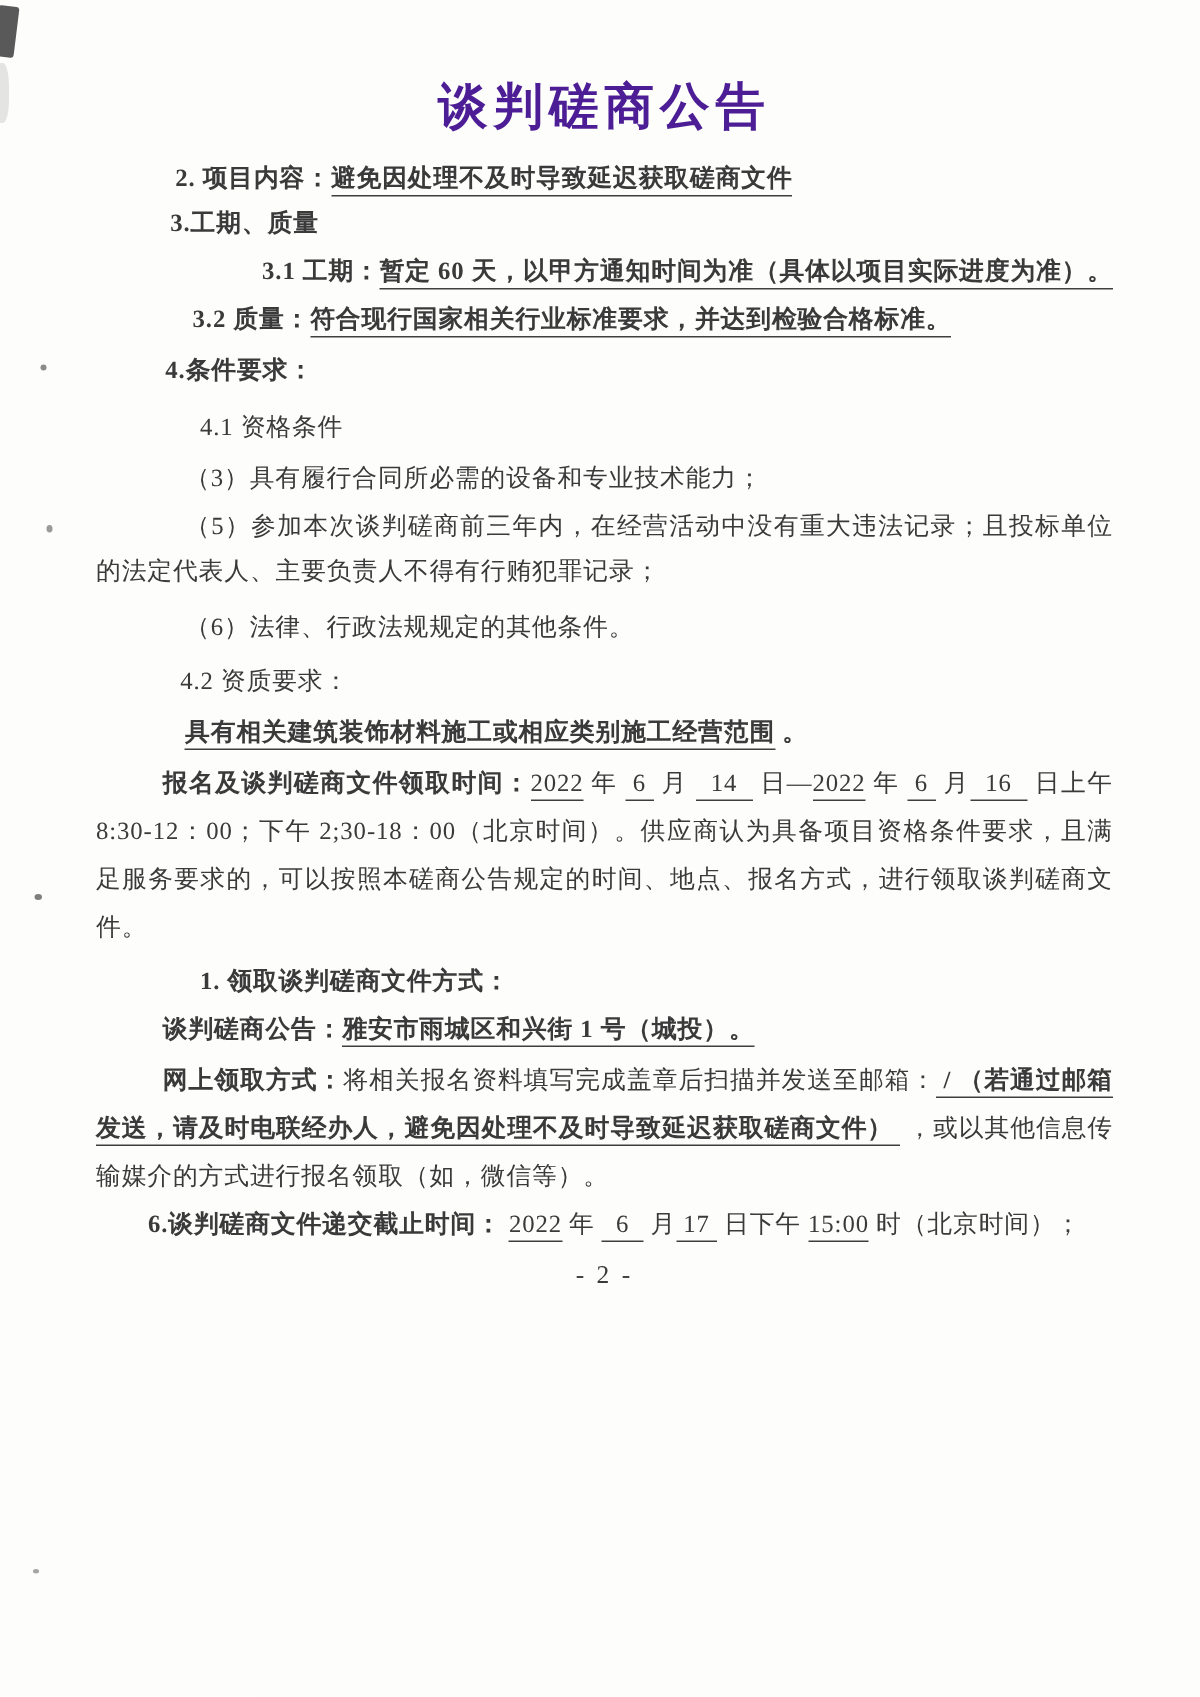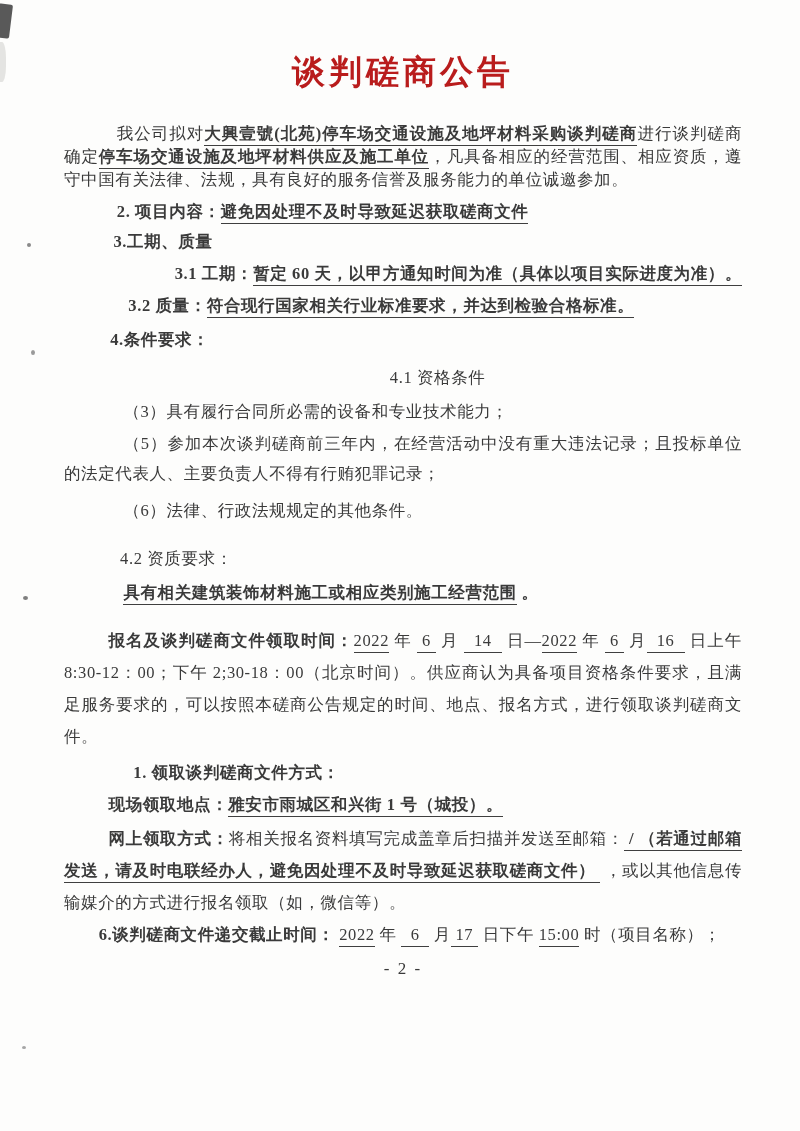--- a/index.html
+++ b/index.html
@@ -17,43 +17,43 @@
     box-sizing:border-box;
     padding:46px 58px 0 64px;
   }
   .title{
     margin:0;
     line-height:52px;
     font-size:33px;
     font-weight:700;
     text-align:center;
     letter-spacing:4px;
-    color:#b91c1c;
+    color:#4c1d95;
   }
   p{margin:0;line-height:32px;}
   .b{font-weight:700;}
   .u{border-bottom:1.5px solid #3f3f3f;padding-bottom:2px;}
   .intro{margin-top:24px;line-height:23px;text-indent:3.2em;text-align:justify;}
   .items12{margin-top:7px;}
   .items12 p{line-height:28px;text-indent:3.2em;}
   .h3{margin-top:0;text-indent:3em;}
   .p31{text-indent:3.9em;text-align:right;}
   .p32{text-indent:3.9em;}
   .h4{margin-top:2px;text-indent:2.8em;}
-  .h41{margin-top:6px;text-indent:4.2em;text-align:center;}
+  .h41{margin-top:6px;text-indent:4.2em;}
   .cond{text-indent:3.6em;text-align:justify;}
   .c1{margin-top:1px;}
   .c2{margin-top:3px;}
   .c3{margin-top:2px;}
   .c4{margin-top:3px;}
   .c5{margin-top:1px;line-height:30px;}
   .c6{margin-top:6px;}
-  .h42{margin-top:16px;text-indent:3.4em;font-family:Liberation Serif, serif;}
+  .h42{margin-top:4px;text-indent:3.4em;font-family:Liberation Serif, serif;}
   .p42v{margin-top:2px;text-indent:3.6em;}
-  .signup{margin-top:16px;text-indent:2.7em;text-align:justify;}
+  .signup{margin-top:2px;text-indent:2.7em;text-align:justify;}
   .h5{margin-top:4px;text-indent:4.2em;}
   .onsite{margin-top:0;text-indent:2.7em;}
   .online{margin-top:2px;text-indent:2.7em;text-align:justify;}
   .p6{margin-top:0;text-indent:2.1em;}
   .pagenum{margin-top:2px;text-align:center;letter-spacing:2px;font-size:17px;}
   .speck{position:absolute;background:#8a8a8a;border-radius:50%;}
   .smudge{position:absolute;background:#424242;border-radius:2px;}
 </style>
 </head>
 <body>
@@ -62,21 +62,20 @@
 
   <div class="smudge" style="left:-3px;top:4px;width:14px;height:34px;transform:rotate(7deg);opacity:.88;"></div>
   <div class="smudge" style="left:-4px;top:42px;width:10px;height:40px;background:#cfcfcc;opacity:.55;border-radius:40%;"></div>
   <div class="speck" style="left:27px;top:243px;width:4px;height:4px;"></div>
   <div class="speck" style="left:31px;top:350px;width:4px;height:5px;background:#9a9a9a;"></div>
   <div class="speck" style="left:23px;top:596px;width:5px;height:4px;background:#7e7e7e;"></div>
   <div class="speck" style="left:22px;top:1046px;width:4px;height:3px;background:#a5a5a5;"></div>
 
   <h1 class="title">谈判磋商公告</h1>
 
-  <p class="intro"><span>我公司拟对</span><span class="b u">大興壹號(北苑)停车场交通设施及地坪材料采购谈判磋商</span><span>进行谈判磋商确定</span><span class="b u">停车场交通设施及地坪材料供应及施工单位</span><span>，凡具备相应的经营范围、相应资质，遵守中国有关法律、法规，具有良好的服务信誉及服务能力的单位诚邀参加。</span></p>
 
   <div class="items12">
     <p><span class="b">2.  项目内容：</span><span class="b u">避免因处理不及时导致延迟获取磋商文件</span></p>
   </div>
 
   <p class="h3 b">3.工期、质量</p>
 
   <p class="p31"><span class="b">3.1 工期：</span><span class="b u">暂定 60 天，以甲方通知时间为准（具体以项目实际进度为准）。</span></p>
 
   <p class="p32"><span class="b">3.2 质量：</span><span class="b u">符合现行国家相关行业标准要求，并达到检验合格标准。</span></p>
@@ -90,21 +89,21 @@
   <p class="cond c6">（6）法律、行政法规规定的其他条件。</p>
 
   <p class="h42">4.2 资质要求：</p>
 
   <p class="p42v"><span class="b u">具有相关建筑装饰材料施工或相应类别施工经营范围</span><span class="b">&nbsp;。</span></p>
 
   <p class="signup"><span class="b">报名及谈判磋商文件领取时间：</span><span class="u">2022</span><span> 年 </span><span class="u">&nbsp;6&nbsp;</span><span> 月 </span><span class="u">&nbsp;&nbsp;14&nbsp;&nbsp;</span><span> 日—</span><span class="u">2022</span><span> 年 </span><span class="u">&nbsp;6&nbsp;</span><span> 月</span><span class="u">&nbsp;&nbsp;16&nbsp;&nbsp;</span><span> 日上午 8:30-12：00；下午 2;30-18：00（北京时间）。供应商认为具备项目资格条件要求，且满足服务要求的，可以按照本磋商公告规定的时间、地点、报名方式，进行领取谈判磋商文件。</span></p>
 
   <p class="h5 b">1.  领取谈判磋商文件方式：</p>
 
-  <p class="onsite"><span class="b">现场领取地点：</span><span class="b u">雅安市雨城区和兴街 1 号（城投）。</span></p>
+  <p class="onsite"><span class="b">谈判磋商公告：</span><span class="b u">雅安市雨城区和兴街 1 号（城投）。</span></p>
 
   <p class="online"><span class="b">网上领取方式：</span><span>将相关报名资料填写完成盖章后扫描并发送至邮箱：</span><span class="b u">&nbsp;/&nbsp;（若通过邮箱发送，请及时电联经办人，避免因处理不及时导致延迟获取磋商文件）&nbsp;</span><span> ，或以其他信息传输媒介的方式进行报名领取（如，微信等）。</span></p>
 
-  <p class="p6"><span class="b">6.谈判磋商文件递交截止时间：</span><span>&nbsp;</span><span class="u">2022</span><span> 年 </span><span class="u">&nbsp;&nbsp;6&nbsp;&nbsp;</span><span> 月</span><span class="u">&nbsp;17&nbsp;</span><span> 日下午 </span><span class="u">15:00</span><span> 时（项目名称）；</span></p>
+  <p class="p6"><span class="b">6.谈判磋商文件递交截止时间：</span><span>&nbsp;</span><span class="u">2022</span><span> 年 </span><span class="u">&nbsp;&nbsp;6&nbsp;&nbsp;</span><span> 月</span><span class="u">&nbsp;17&nbsp;</span><span> 日下午 </span><span class="u">15:00</span><span> 时（北京时间）；</span></p>
 
   <p class="pagenum">- 2 -</p>
 
 </div>
 
 </body></html>

